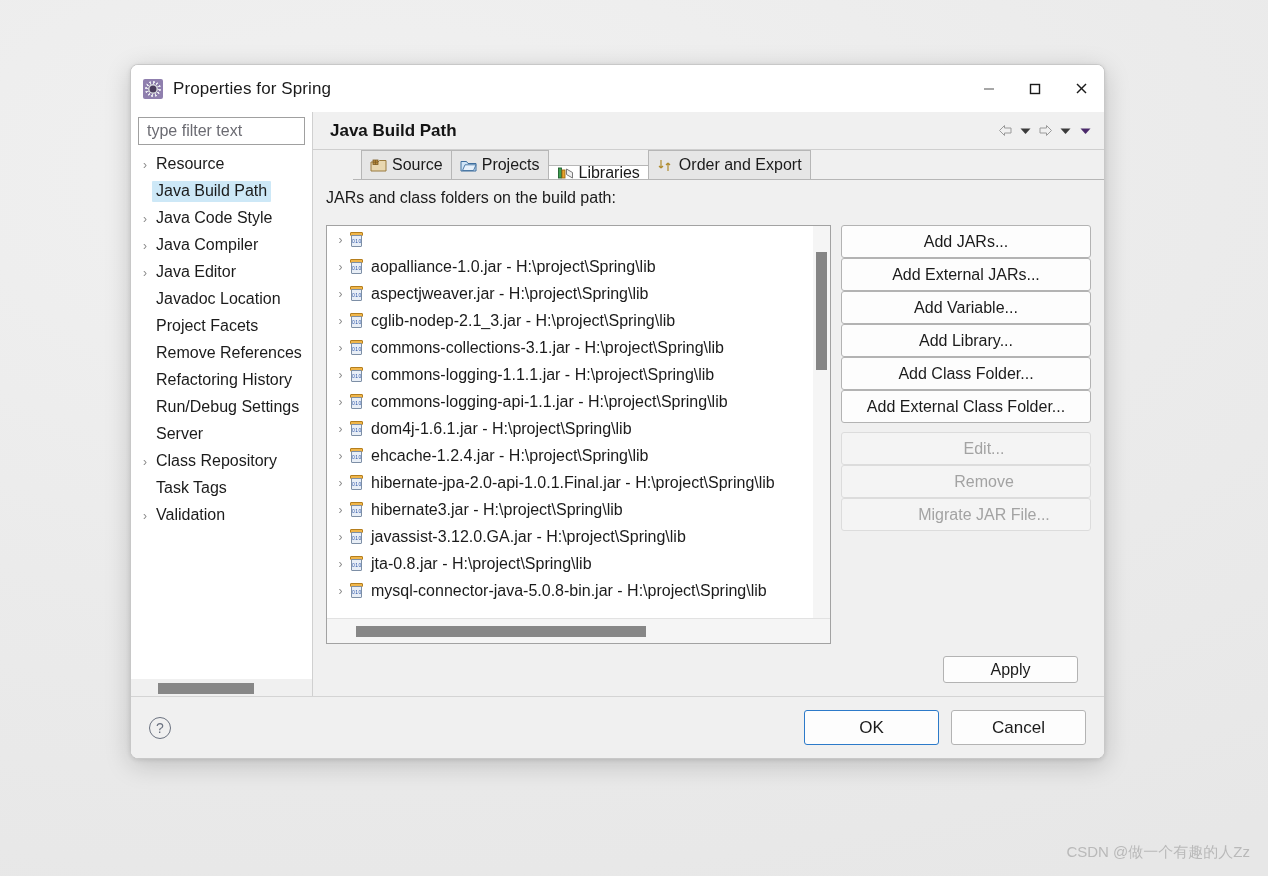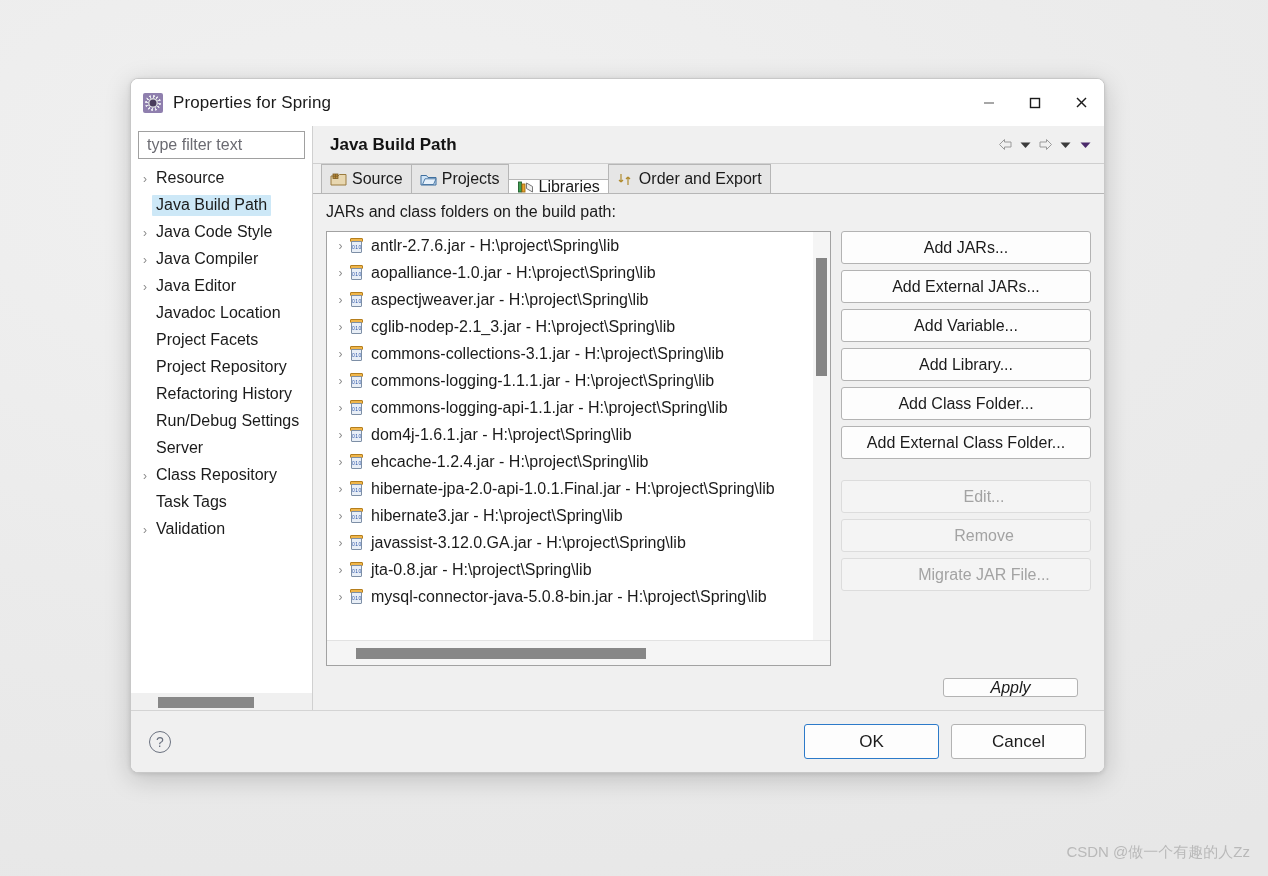--- a/index.html
+++ b/index.html
@@ -15,21 +15,21 @@
   }
   
   .backdrop {
     position: absolute; inset: 0;
     background: radial-gradient(120% 90% at 30% 20%, #f1f1f1 0%, #ebebeb 55%, #e7e7e7 100%);
   }
 
   
   .dialog {
     position: absolute;
-    left: 130px; top: 78px;
+    left: 130px; top: 64px;
     width: 975px; height: 695px;
     background: #ffffff;
     border: 1px solid #c8c8c8;
     border-radius: 8px;
     box-shadow: 0 6px 26px rgba(0,0,0,0.18), 0 1px 4px rgba(0,0,0,0.10);
     overflow: hidden;
     display: flex; flex-direction: column;
   }
 
   
@@ -180,20 +180,21 @@
 
   
   .tabstrip {
     display: flex; align-items: flex-end;
     padding-left: 8px;
     height: 30px;
     background: #f0f0f0;
     border-bottom: 1px solid #b6b6b6;
     position: relative;
     flex: 0 0 30px;
+    margin-left: 40px;
   }
   .tab {
     display: flex; align-items: center; gap: 5px;
     height: 29px; padding: 0 8px;
     font-size: 16px; color: #1b1b1b;
     background: #e6e6e6;
     border: 1px solid #b6b6b6;
     border-bottom: none;
     margin-right: -1px;
     cursor: default;
@@ -209,21 +210,21 @@
   
   .tab-panel {
     flex: 1 1 auto;
     background: #f0f0f0;
     display: flex; flex-direction: column;
     min-height: 0;
     padding: 9px 13px 0 13px;
   }
   .panel-label {
     font-size: 16px; color: #1b1b1b;
-    margin-bottom: 10px;
+    margin-bottom: 18px;
   }
   .panel-main {
     display: flex; gap: 10px;
     flex: 1 1 auto;
     min-height: 0;
   }
 
   
   .list-wrap {
     flex: 1 1 auto;
@@ -296,21 +297,20 @@
   .hscroll .thumb {
     position: absolute; top: 7px;
     left: 29px; width: 290px; height: 11px;
     background: #878787;
   }
 
   
   .btn-col {
     width: 250px; flex: 0 0 250px;
     display: flex; flex-direction: column;
-    gap: 6px;
   }
   .pbtn {
     height: 33px;
     background: #fdfdfd;
     border: 1px solid #b3b3b3;
     border-radius: 3px;
     font-family: "Liberation Sans", sans-serif;
     font-size: 16px;
     color: #1b1b1b;
     display: flex; align-items: center; justify-content: center;
@@ -326,28 +326,27 @@
   .btn-gap { height: 9px; flex: 0 0 9px; }
 
   
   .apply-row {
     flex: 0 0 auto;
     display: flex; justify-content: flex-end;
     padding: 12px 13px 13px 13px;
     background: #f0f0f0;
   }
   .apply-btn {
-    width: 135px; height: 19px;
+    width: 135px; height: 27px;
     background: #fdfdfd;
     border: 1px solid #b3b3b3;
     border-radius: 3px;
     font-size: 16px; color: #1b1b1b;
     display: flex; align-items: center; justify-content: center;
     cursor: default;
-    font-style: italic;
   }
 
   
   .footer {
     flex: 0 0 62px;
     background: #f0f0f0;
     border-top: 1px solid #d4d4d4;
     display: flex; align-items: center;
     padding: 0 18px 0 18px;
   }
@@ -450,21 +449,21 @@
           <div class="tree-item">
             <div class="arrow"></div>
             <div class="lbl">Javadoc Location</div>
           </div>
           <div class="tree-item">
             <div class="arrow"></div>
             <div class="lbl">Project Facets</div>
           </div>
           <div class="tree-item">
             <div class="arrow"></div>
-            <div class="lbl">Project Repository</div>
+            <div class="lbl">Remove References</div>
           </div>
           <div class="tree-item">
             <div class="arrow"></div>
             <div class="lbl">Refactoring History</div>
           </div>
           <div class="tree-item">
             <div class="arrow"></div>
             <div class="lbl">Run/Debug Settings</div>
           </div>
           <div class="tree-item">
@@ -563,21 +562,20 @@
 
           <div class="list-wrap">
             <div class="list-rows" id="list-rows">
                 <div class="list-row">
                   <span class="row-arrow">›</span>
                   <span class="jar-icon">
                     <span class="lid"></span>
                     <span class="body"></span>
                     <span class="dots">010</span>
                   </span>
-                  <span>antlr-2.7.6.jar - H:\project\Spring\lib</span>
                 </div>
                 <div class="list-row">
                   <span class="row-arrow">›</span>
                   <span class="jar-icon">
                     <span class="lid"></span>
                     <span class="body"></span>
                     <span class="dots">010</span>
                   </span>
                   <span>aopalliance-1.0.jar - H:\project\Spring\lib</span>
                 </div>

